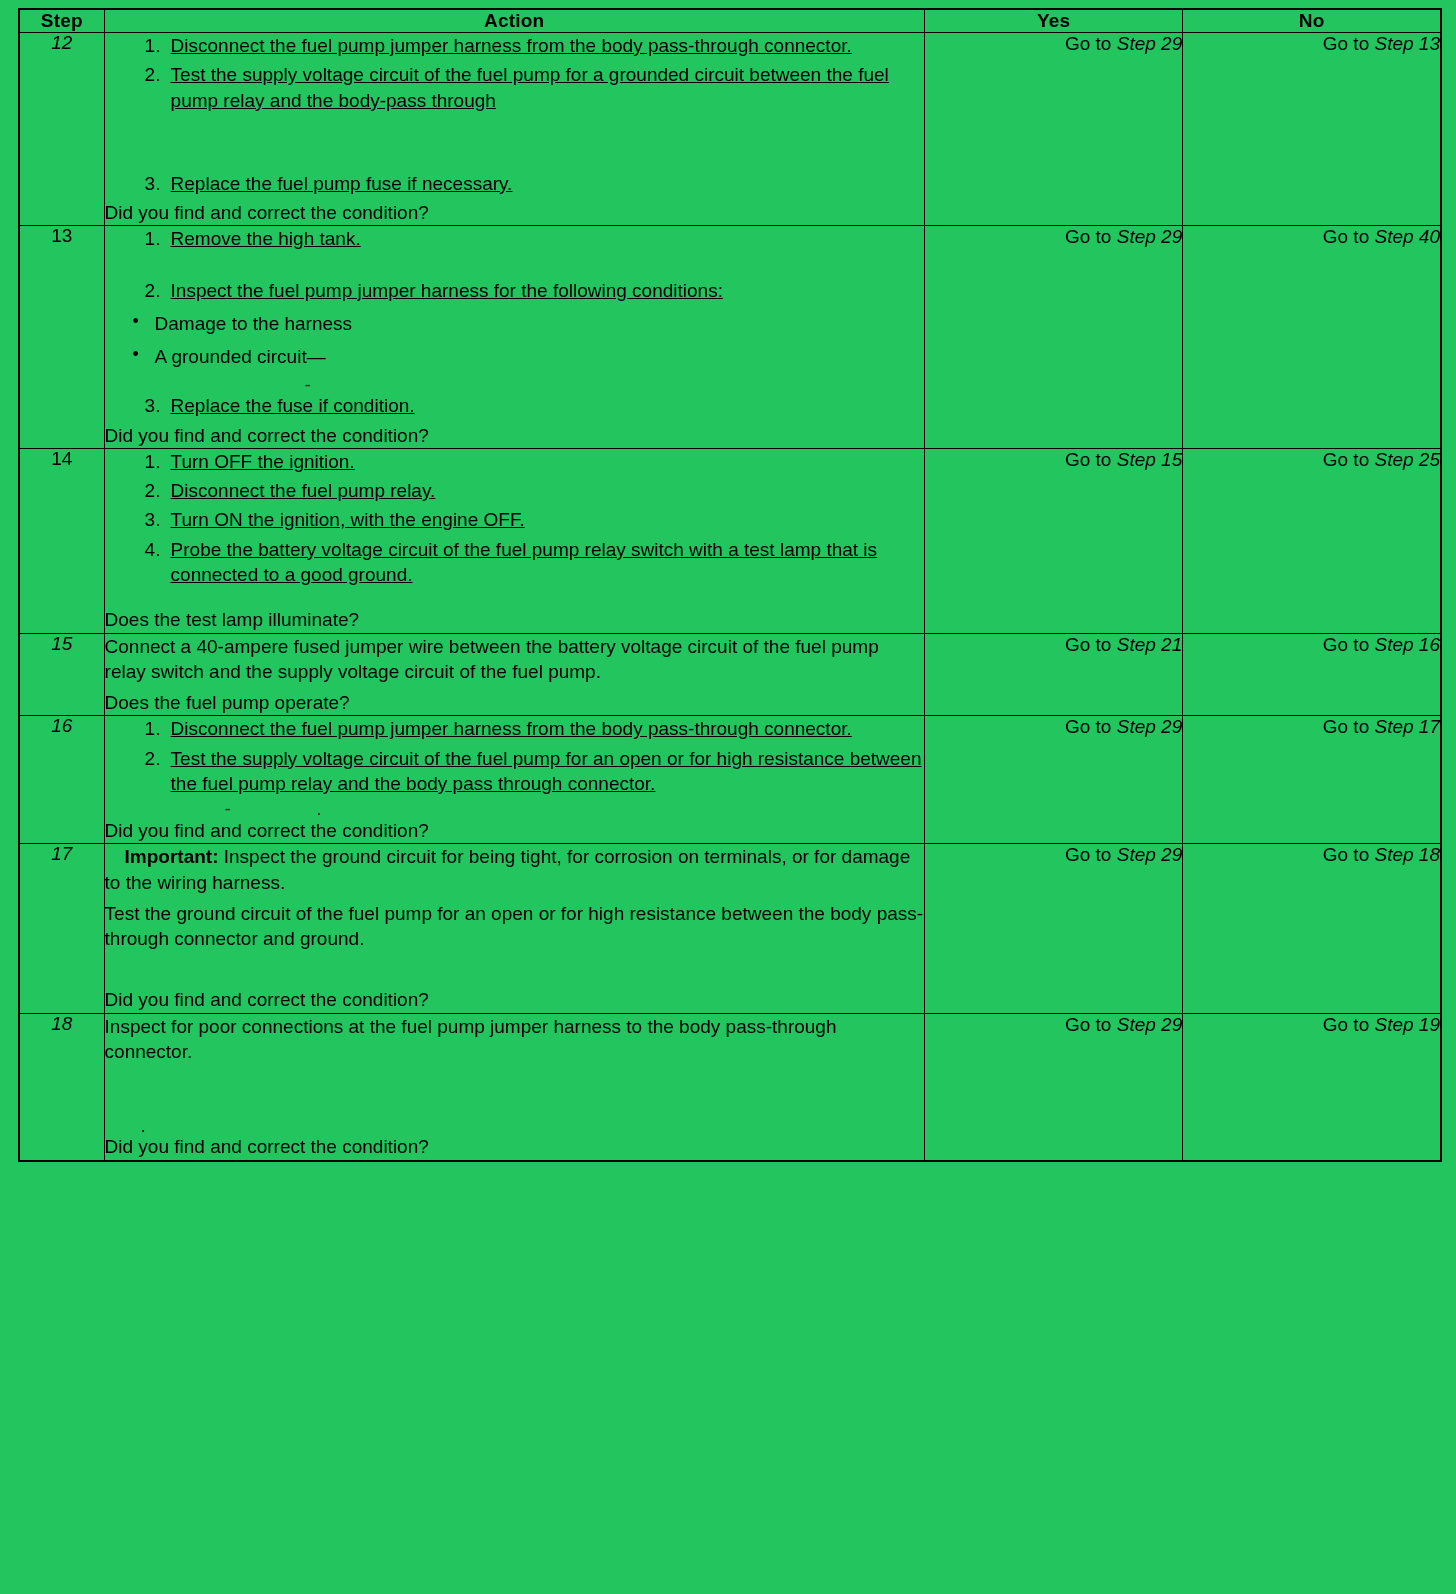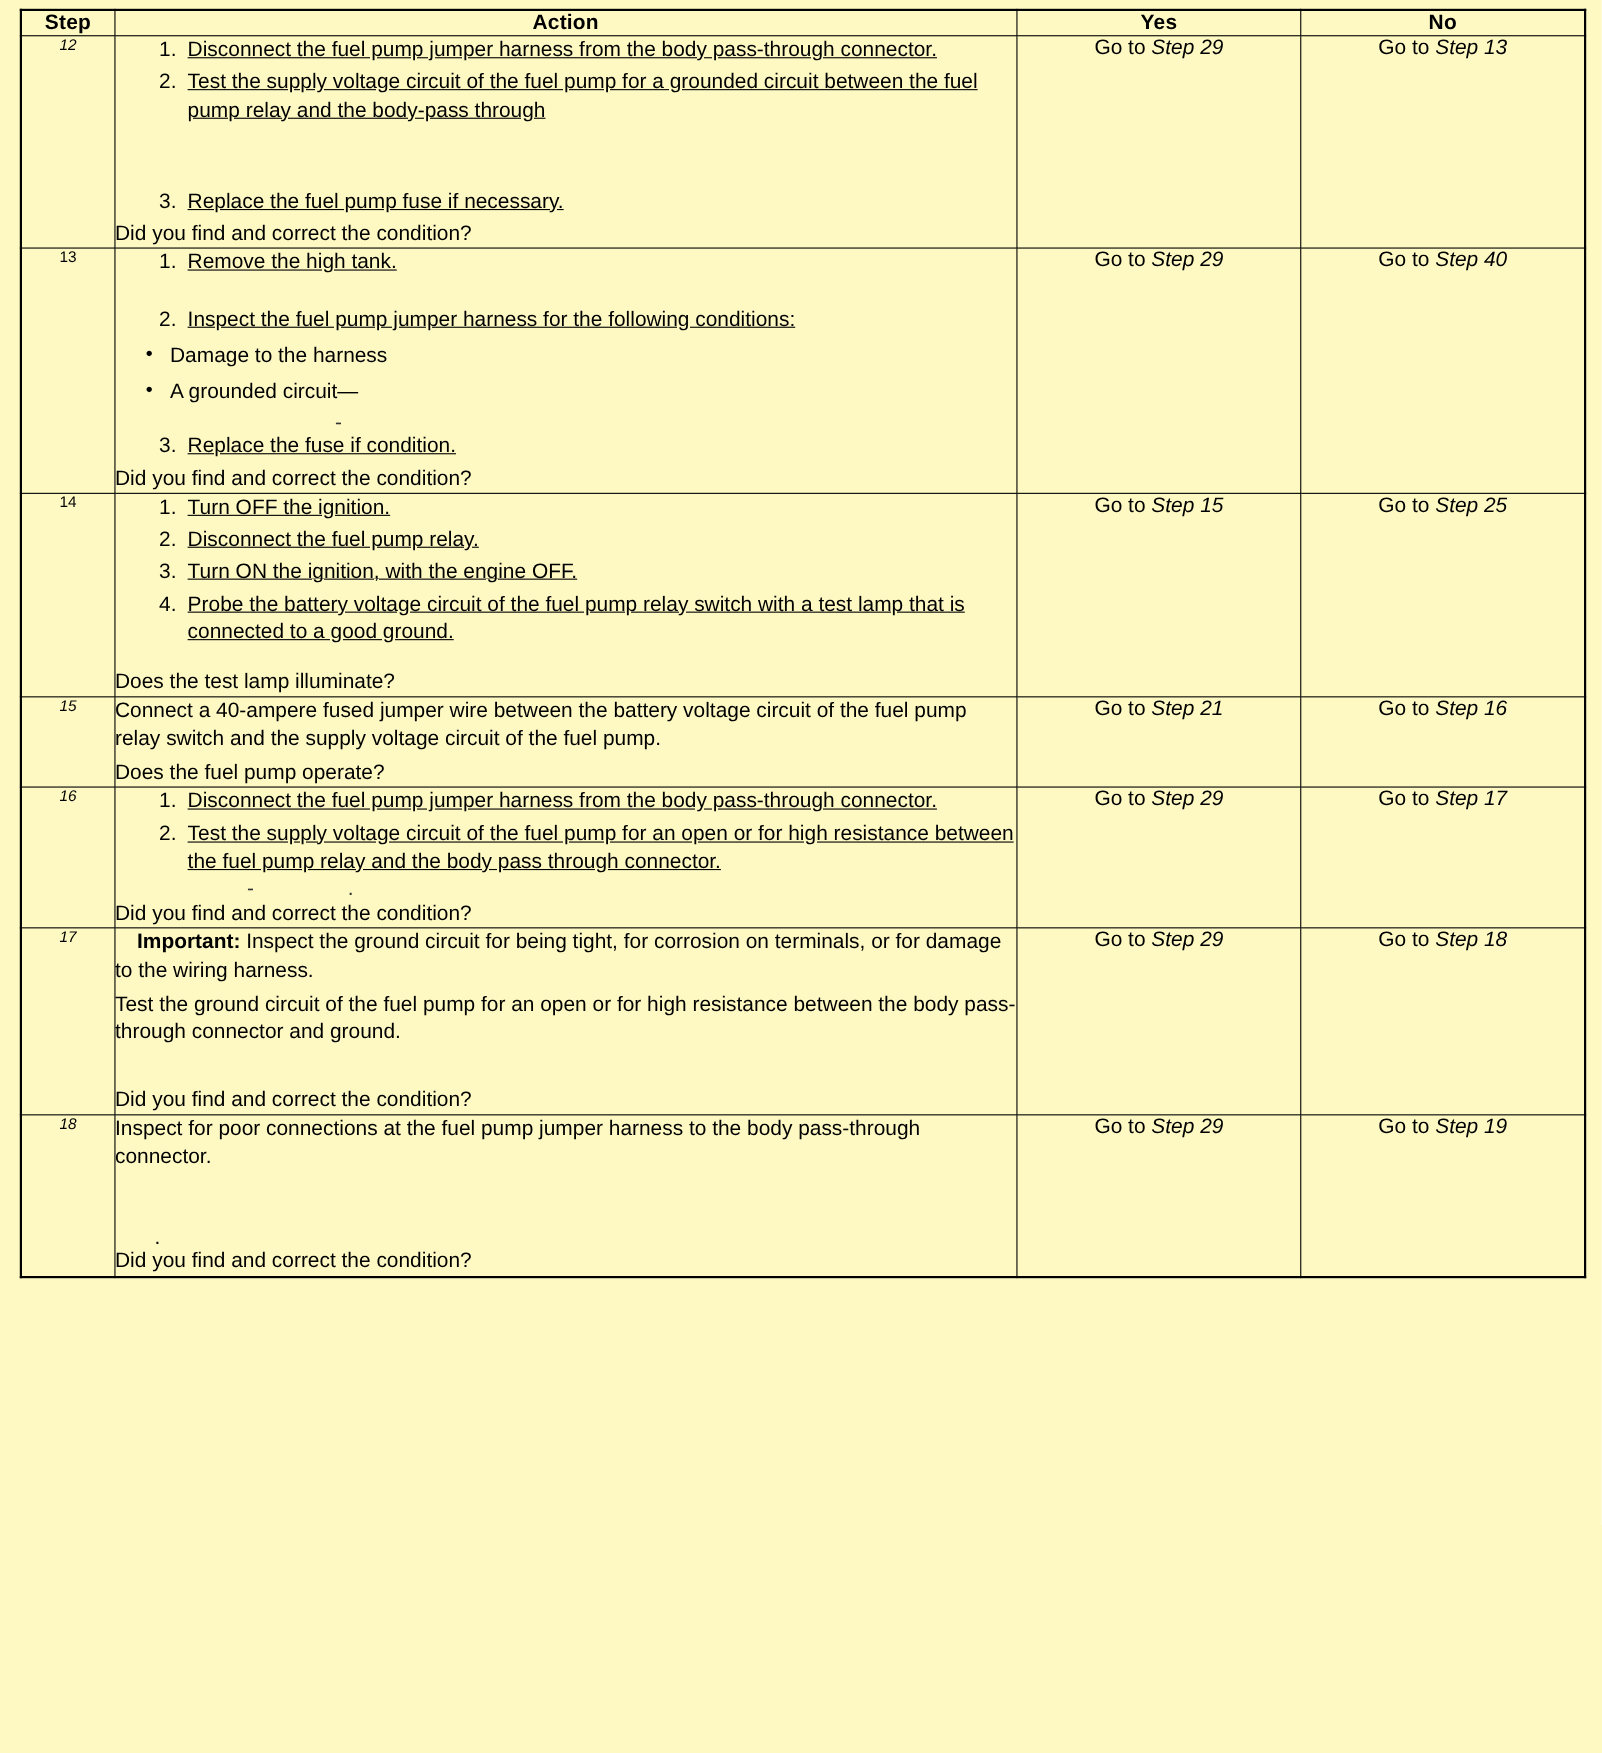--- a/index.html
+++ b/index.html
@@ -10,21 +10,21 @@
   body {
     width: 1456px;
     font-family: "Liberation Sans", sans-serif;
     color: #000000;
   }
   .page {
     width: 1456px;
     min-height: 1594px;
     box-sizing: border-box;
     padding: 8px 10px 10px 18px;
-    background: #fef9c3;
+    background: #22c55e;
   }
   table.diag {
     border-collapse: collapse;
     width: 1424px;
     table-layout: fixed;
     border: 2px solid #000;
   }
   table.diag col.c-step { width: 84px; }
   table.diag col.c-action { width: 810px; }
   table.diag col.c-yes { width: 255px; }
@@ -38,36 +38,36 @@
   thead th {
     text-align: center;
     font-size: 19px;
     font-weight: bold;
     padding: 6px 0 7px 0;
     letter-spacing: 0.2px;
   }
   td.step-cell {
     text-align: center;
     vertical-align: middle;
-    font-size: 14px;
+    font-size: 19px;
   }
   td.step-cell .step-num {
     display: block;
     line-height: 1.1;
   }
   td.step-cell .step-num.italic { font-style: italic; }
 
   td.action-cell {
     padding: 9px 10px 7px 10px;
     font-size: 19px;
     line-height: 1.33;
   }
   td.yn-cell {
     vertical-align: bottom;
-    text-align: center;
+    text-align: right;
     font-size: 19px;
     padding-bottom: 9px;
   }
   .goto em { font-style: italic; }
 
   ol.steps {
     margin: 0 0 0 0;
     padding: 0 0 0 40px;
     list-style: none;
     counter-reset: s;

